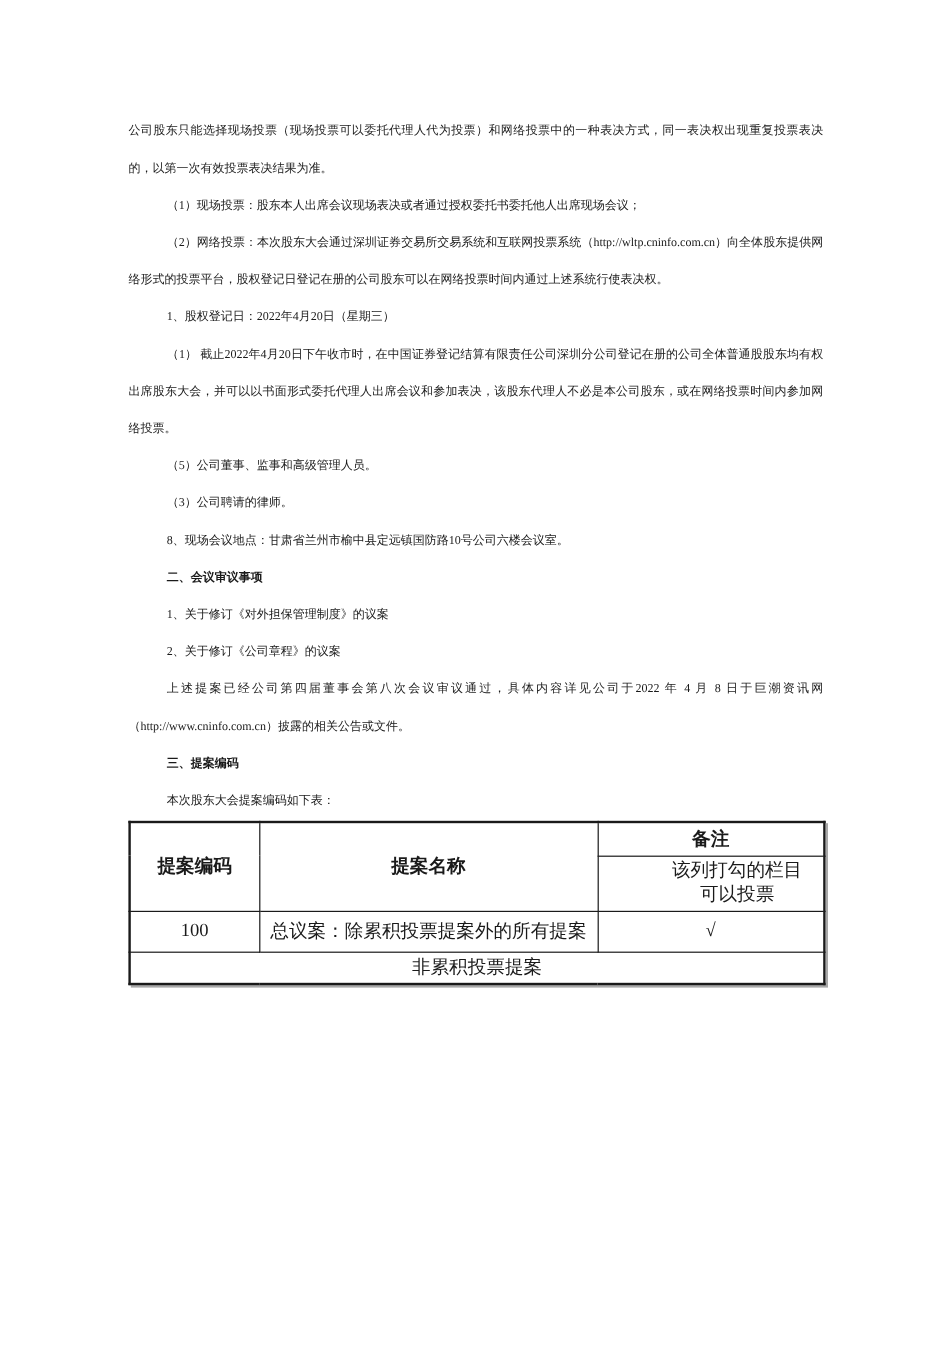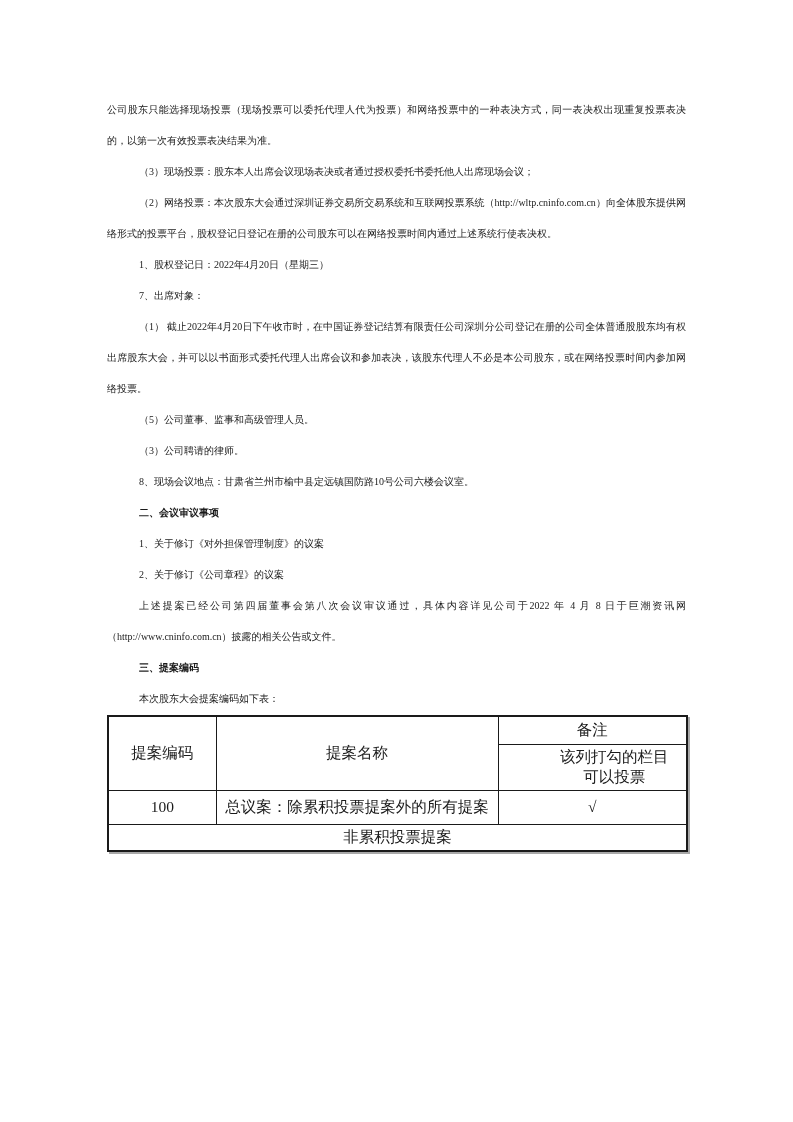--- a/index.html
+++ b/index.html
@@ -40,45 +40,44 @@
   }
   .proposal-table td {
     border: 1px solid #1a1a1a;
     text-align: center;
     vertical-align: middle;
     font-size: 15.5px;
     color: #1a1a1a;
     padding: 2px 4px;
     overflow: hidden;
   }
-  .proposal-table .hdr { font-weight: normal; text-align: center; }
+  .proposal-table .hdr { font-weight: bold; text-align: center; }
   .remark-note {
     display: inline-block;
     max-width: 118px;
     line-height: 20px;
     font-weight: normal;
     vertical-align: middle;
     margin-left: 44px;
   }
   tr.hdr-top td    { height: 28px; }
   tr.hdr-sub td    { height: 46px; }
   tr.data-row td   { height: 34px; }
   tr.footer-row td { height: 22px; }
 </style>
 </head>
 <body>
 
 <div class="page">
   <div class="content">
 
     <p class="para">公司股东只能选择现场投票（现场投票可以委托代理人代为投票）和网络投票中的一种表决方式，同一表决权出现重复投票表决的，以第一次有效投票表决结果为准。</p>
-    <p class="para indent">（3）现场投票：股东本人出席会议现场表决或者通过授权委托书委托他人出席现场会议；</p>
+    <p class="para indent">（1）现场投票：股东本人出席会议现场表决或者通过授权委托书委托他人出席现场会议；</p>
     <p class="para indent">（2）网络投票：本次股东大会通过深圳证券交易所交易系统和互联网投票系统（http://wltp.cninfo.com.cn）向全体股东提供网络形式的投票平台，股权登记日登记在册的公司股东可以在网络投票时间内通过上述系统行使表决权。</p>
     <p class="para indent">1、股权登记日：2022年4月20日（星期三）</p>
-    <p class="para indent">7、出席对象：</p>
     <p class="para indent">（1） 截止2022年4月20日下午收市时，在中国证券登记结算有限责任公司深圳分公司登记在册的公司全体普通股股东均有权出席股东大会，并可以以书面形式委托代理人出席会议和参加表决，该股东代理人不必是本公司股东，或在网络投票时间内参加网络投票。</p>
     <p class="para indent">（5）公司董事、监事和高级管理人员。</p>
     <p class="para indent">（3）公司聘请的律师。</p>
     <p class="para indent">8、现场会议地点：甘肃省兰州市榆中县定远镇国防路10号公司六楼会议室。</p>
     <p class="para indent bold">二、会议审议事项</p>
     <p class="para indent">1、关于修订《对外担保管理制度》的议案</p>
     <p class="para indent">2、关于修订《公司章程》的议案</p>
     <p class="para indent">上述提案已经公司第四届董事会第八次会议审议通过，具体内容详见公司于2022 年 4 月 8 日于巨潮资讯网（http://www.cninfo.com.cn）披露的相关公告或文件。</p>
     <p class="para indent bold">三、提案编码</p>
     <p class="para indent">本次股东大会提案编码如下表：</p>

